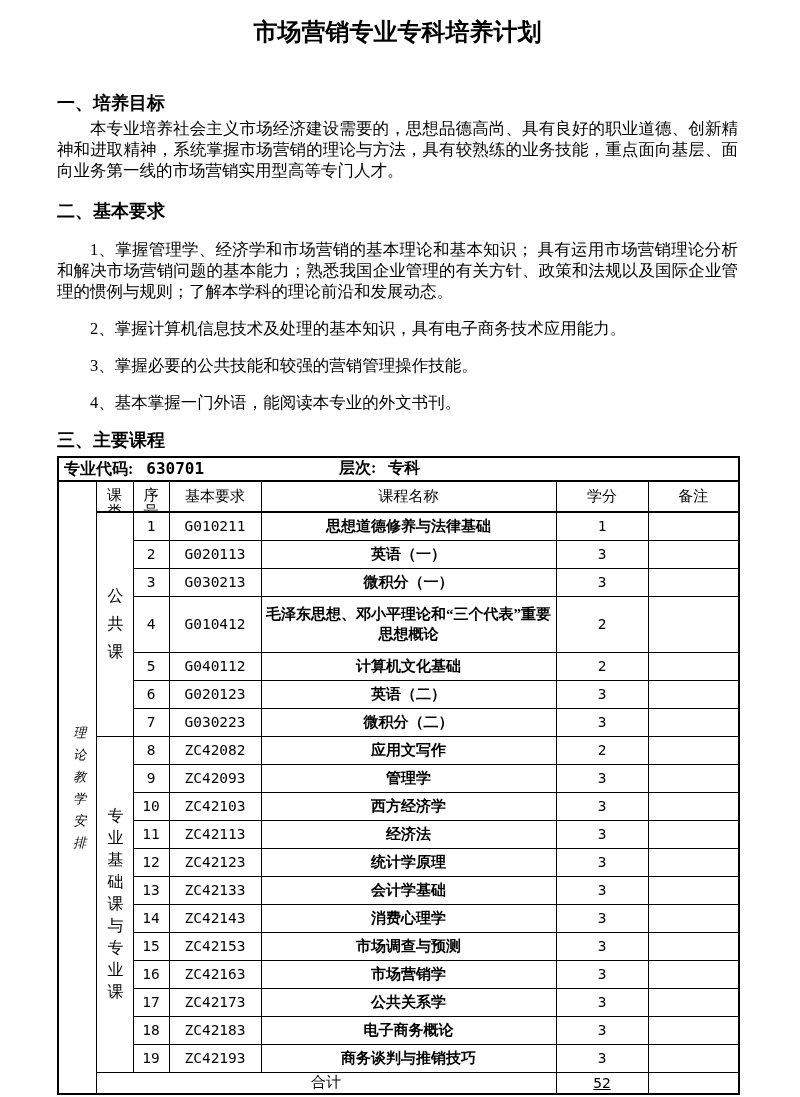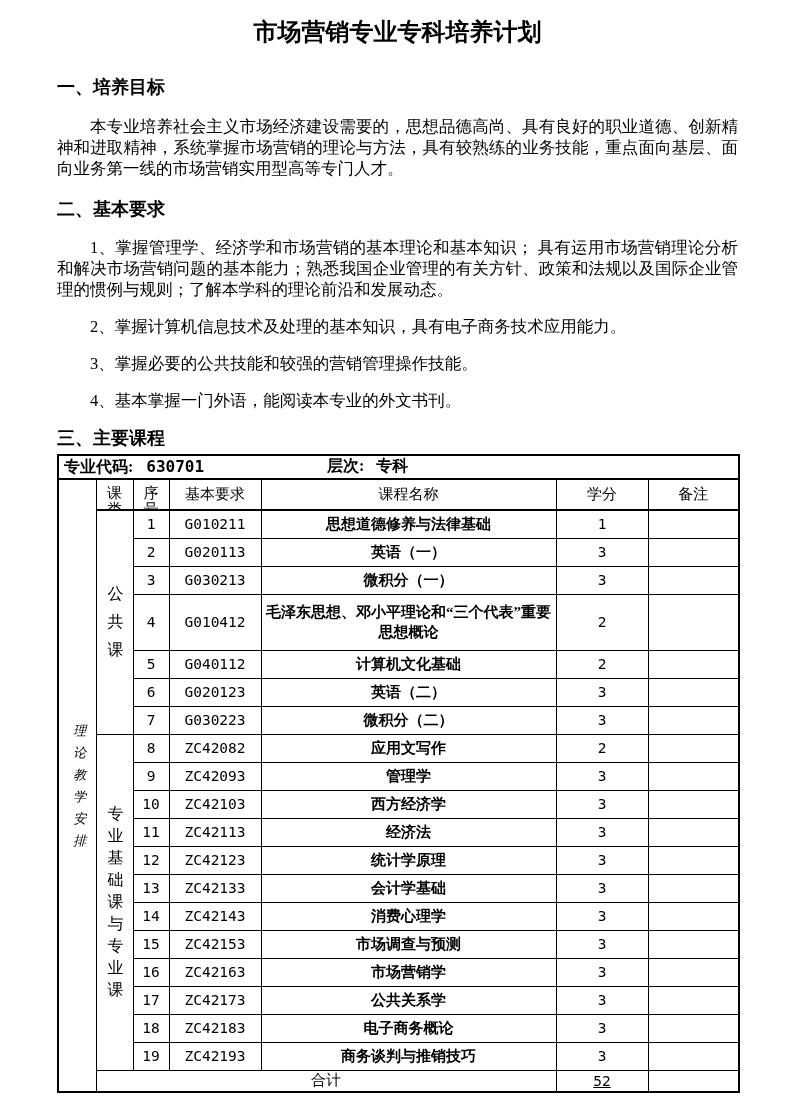--- a/index.html
+++ b/index.html
@@ -18,28 +18,28 @@
     font-family: "Liberation Sans", sans-serif;
     line-height: 32px;
     margin: 2px 0 0 0;
   }
   .sec-heading {
     font-size: 18px; font-weight: bold;
     font-family: "Liberation Sans", sans-serif;
     line-height: 24px;
     margin: 0;
   }
-  .h1 { margin-top: 27px; }
+  .h1 { margin-top: 43px; }
   .h2 { margin-top: 18px; }
   .h3 { margin-top: 15px; }
   .body-para {
     font-size: 16.5px; line-height: 21px;
     text-indent: 2em;
     text-align: justify;
-    margin: 17px 0 0 0;
+    margin: 3px 0 0 0;
   }
   .item-para { margin-top: 16px; }
 
   
   table.courses {
     border-collapse: collapse;
     table-layout: fixed;
     width: 681px;
     margin-top: 4px;
     border: 2px solid #000;
@@ -54,21 +54,21 @@
   }
   tr.info-row td {
     border-bottom: 2px solid #000;
     height: 24px;
     text-align: left;
     font-weight: bold;
     font-size: 16px;
     position: relative;
     padding-left: 5px;
   }
-  .info-level { position: absolute; left: 268px; top: 0; }
+  .info-level { position: absolute; left: 280px; top: 0; }
   .mono { font-family: "DejaVu Sans Mono", monospace; }
   tr.header-row td { border-bottom: 2px solid #000; height: 29px; }
   .hdr2 {
     width: 17px; margin: 0 auto;
     word-break: break-all; line-height: 16px;
     padding-top: 5px; height: 29px; overflow: hidden;
   }
   td.left-cell { border-bottom: 2px solid #000; }
   .vtext {
     width: 18px; margin: 8px auto;

